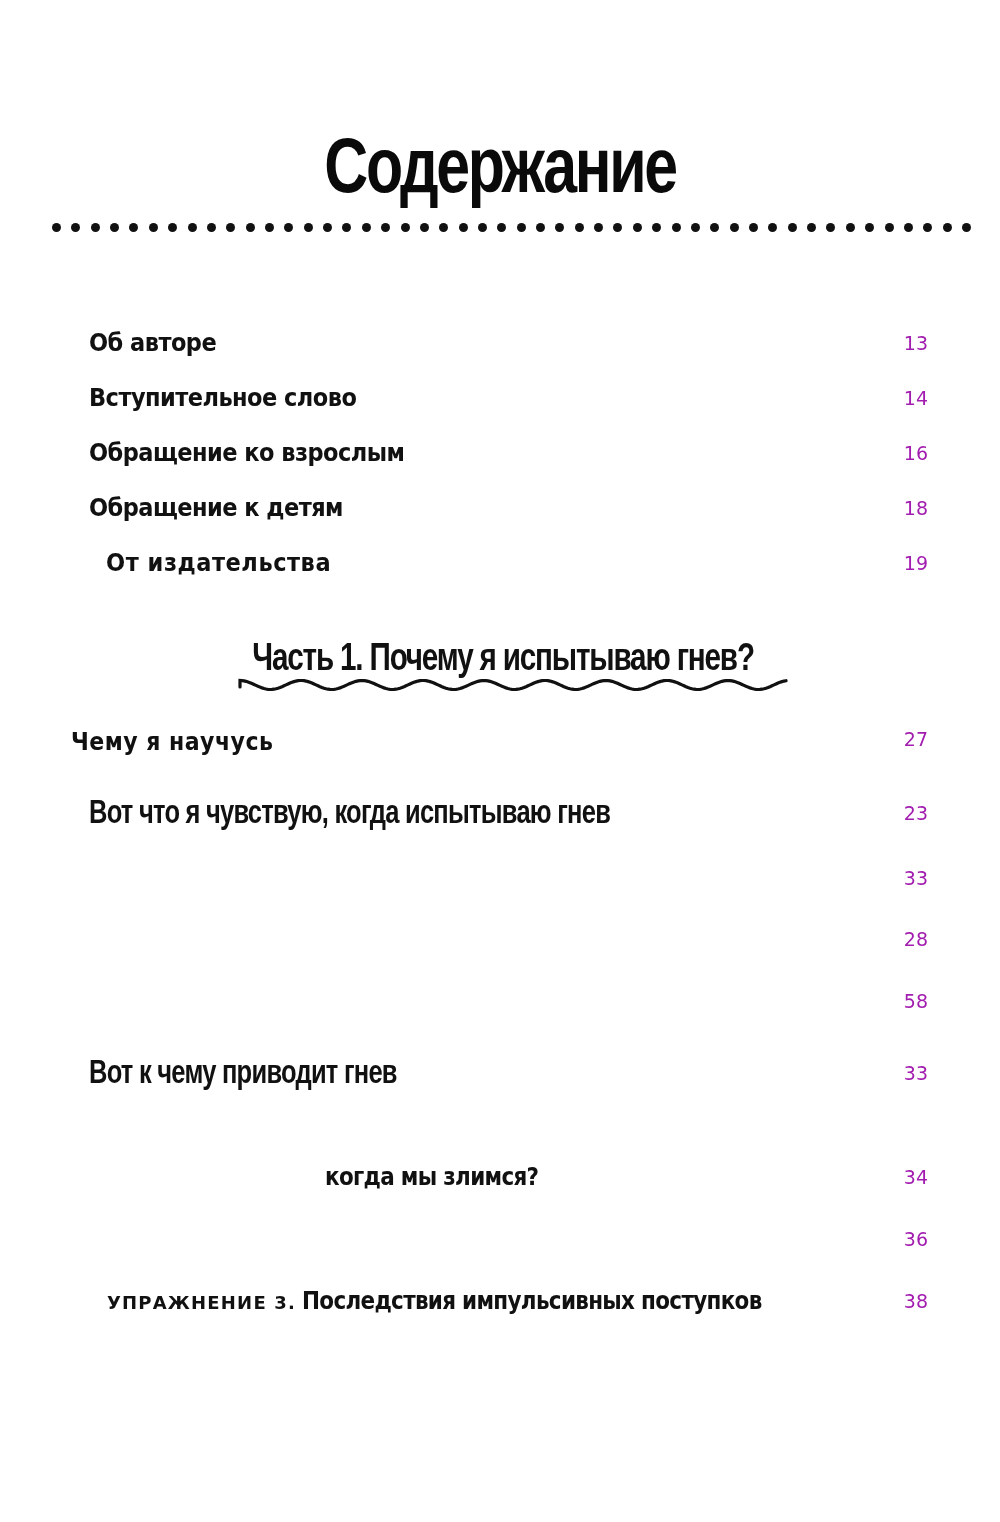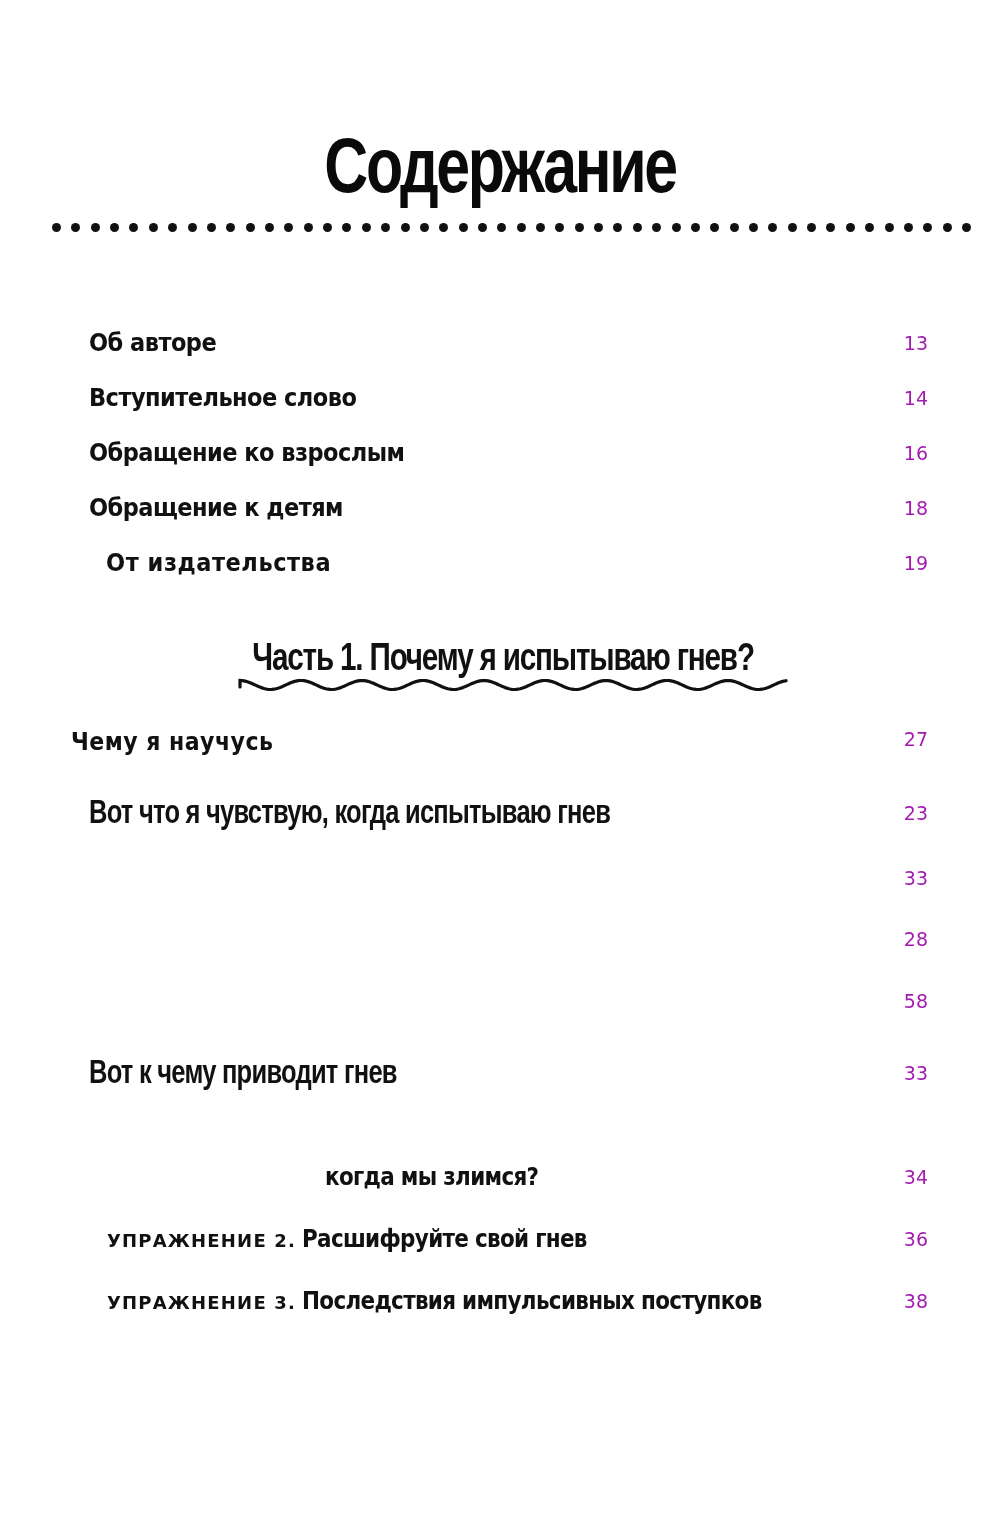--- a/index.html
+++ b/index.html
@@ -126,24 +126,20 @@
 
 <div class="row chap" style="top:1052px">
   <span class="lbl" style="left:89px">Вот к чему приводит гнев</span>
   <span class="pg">33</span>
 </div>
 <div class="row ex" style="top:1122px; height:80px">
   <span class="cont" style="top:40px">когда мы злимся?</span>
   <span class="pg" style="top:44px">34</span>
 </div>
 <div class="row ex" style="top:1224px">
-  <span class="lbl" style="left:107px">
-    <span class="tag">УПРАЖНЕНИЕ 2.</span>
-    <span class="txt">Расшифруйте свой гнев</span>
-  </span>
   <span class="pg">36</span>
 </div>
 <div class="row ex" style="top:1286px">
   <span class="lbl" style="left:107px">
     <span class="tag">УПРАЖНЕНИЕ 3.</span>
     <span class="txt">Последствия импульсивных поступков</span>
   </span>
   <span class="pg">38</span>
 </div>
 

